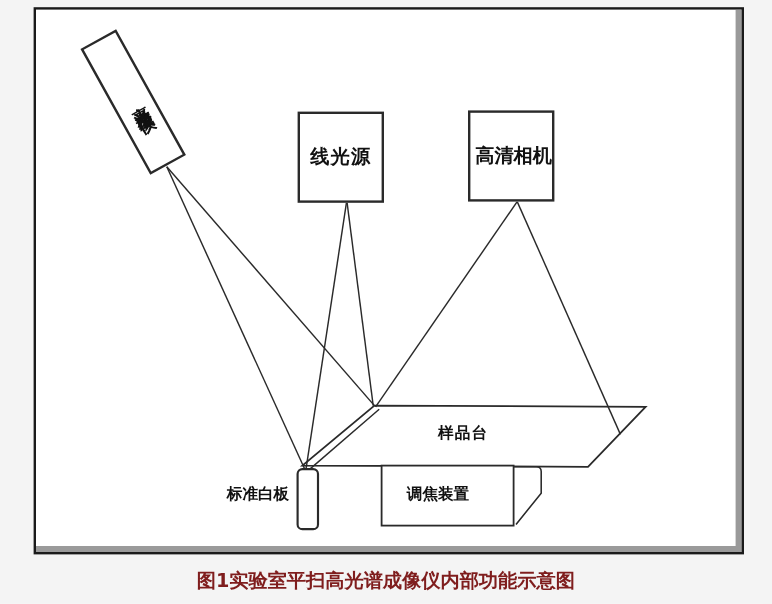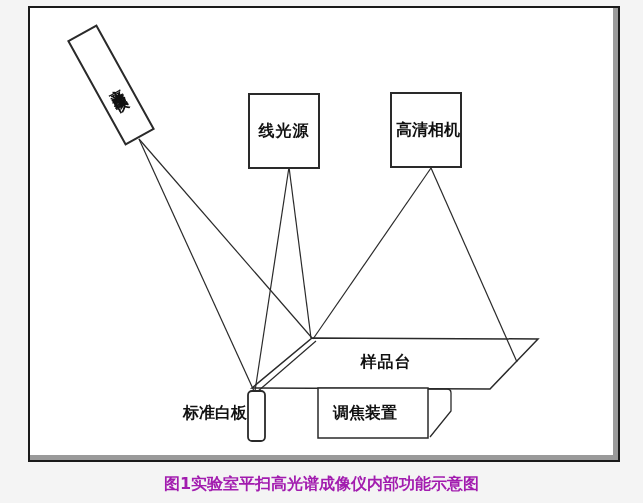--- a/index.html
+++ b/index.html
@@ -56,37 +56,37 @@
   }
   .imager-box span {
     writing-mode: vertical-lr;
     text-orientation: upright;
     line-height: 1.0;
     letter-spacing: 2px;
   }
   .lbl {
     position: absolute;
     font-weight: bold;
-    font-size: 16px;
+    font-size: 13px;
     text-align: center;
     letter-spacing: 1px;
     white-space: nowrap;
   }
   .stage-label { left: 346px; top: 352px; width: 80px; }
   .board-label { left: 178px; top: 403px; width: 74px; letter-spacing: 0; text-align: center; }
   .focus-label { left: 320px; top: 403px; width: 90px; letter-spacing: 0; }
   .caption {
     position: absolute;
     left: 0;
     top: 474px;
     width: 643px;
     text-align: center;
     font-size: 16px;
     font-weight: bold;
-    color: #a21caf;
+    color: #7f1d1d;
   }
 </style>
 </head>
 <body>
 
 <div class="canvas">
 
   <div class="frame"></div>
 
   <svg class="lines" viewBox="0 0 643 503" xmlns="http://www.w3.org/2000/svg">

